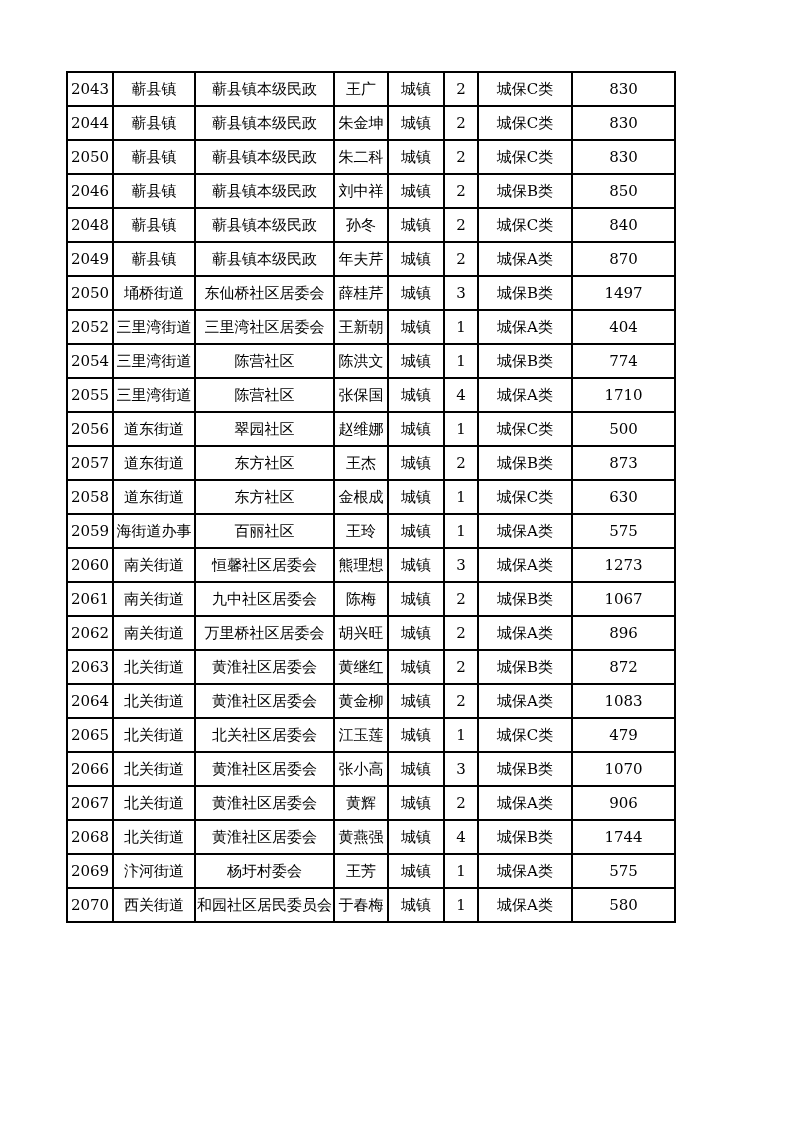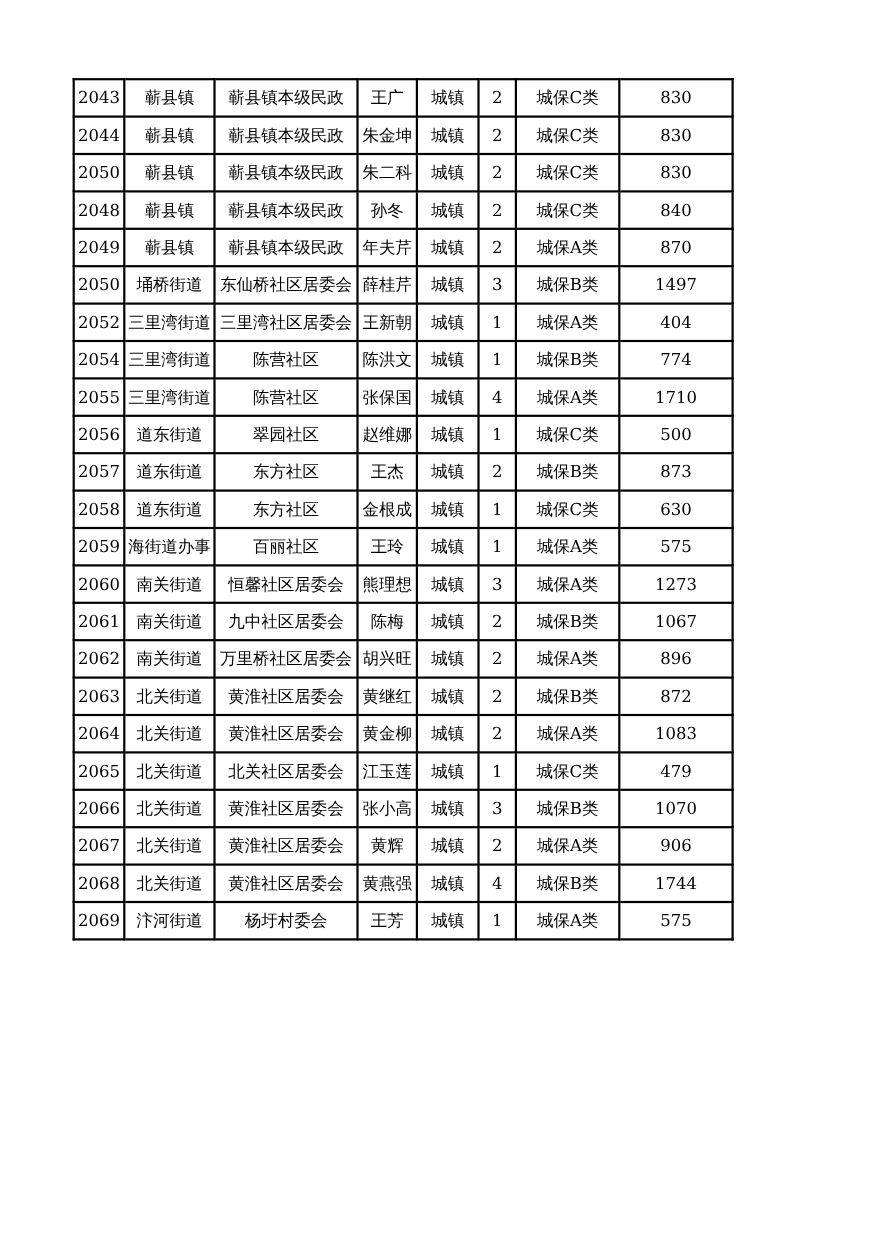--- a/index.html
+++ b/index.html
@@ -75,20 +75,30 @@
           <td>2050</td>
           <td>蕲县镇</td>
           <td>蕲县镇本级民政</td>
           <td>朱二科</td>
           <td>城镇</td>
           <td>2</td>
           <td>城保C类</td>
           <td>830</td>
         </tr>
         <tr>
+          <td>2046</td>
+          <td>蕲县镇</td>
+          <td>蕲县镇本级民政</td>
+          <td>刘中祥</td>
+          <td>城镇</td>
+          <td>2</td>
+          <td>城保B类</td>
+          <td>850</td>
+        </tr>
+        <tr>
           <td>2048</td>
           <td>蕲县镇</td>
           <td>蕲县镇本级民政</td>
           <td>孙冬</td>
           <td>城镇</td>
           <td>2</td>
           <td>城保C类</td>
           <td>840</td>
         </tr>
         <tr>
@@ -273,16 +283,26 @@
         </tr>
         <tr>
           <td>2069</td>
           <td>汴河街道</td>
           <td>杨圩村委会</td>
           <td>王芳</td>
           <td>城镇</td>
           <td>1</td>
           <td>城保A类</td>
           <td>575</td>
+        </tr>
+        <tr>
+          <td>2070</td>
+          <td>西关街道</td>
+          <td>和园社区居民委员会</td>
+          <td>于春梅</td>
+          <td>城镇</td>
+          <td>1</td>
+          <td>城保A类</td>
+          <td>580</td>
         </tr>
       </tbody>
   </table>
 </div>
 
 </body></html>

